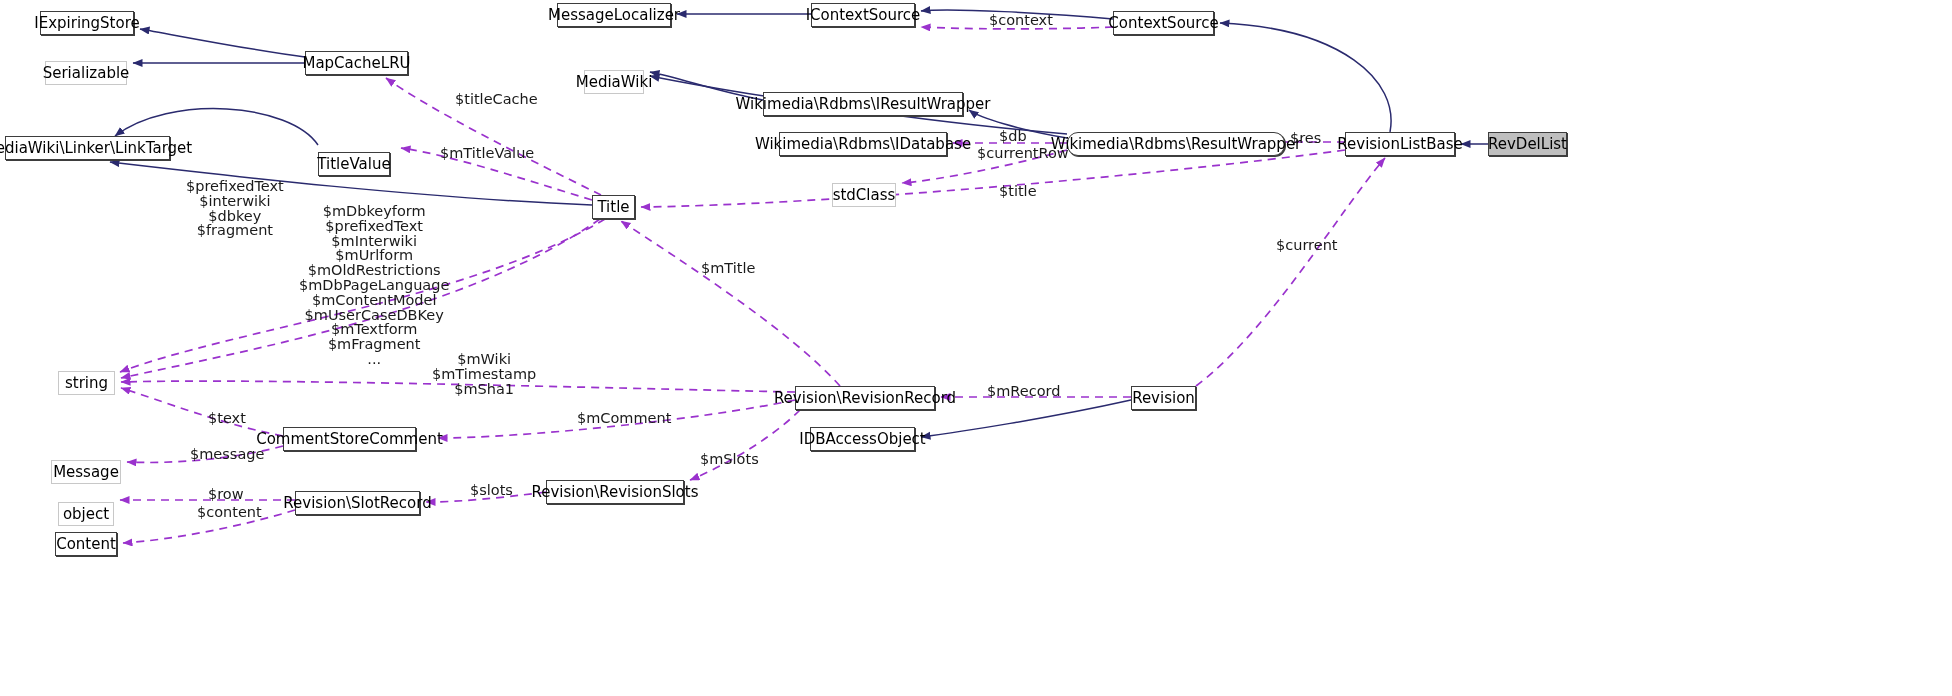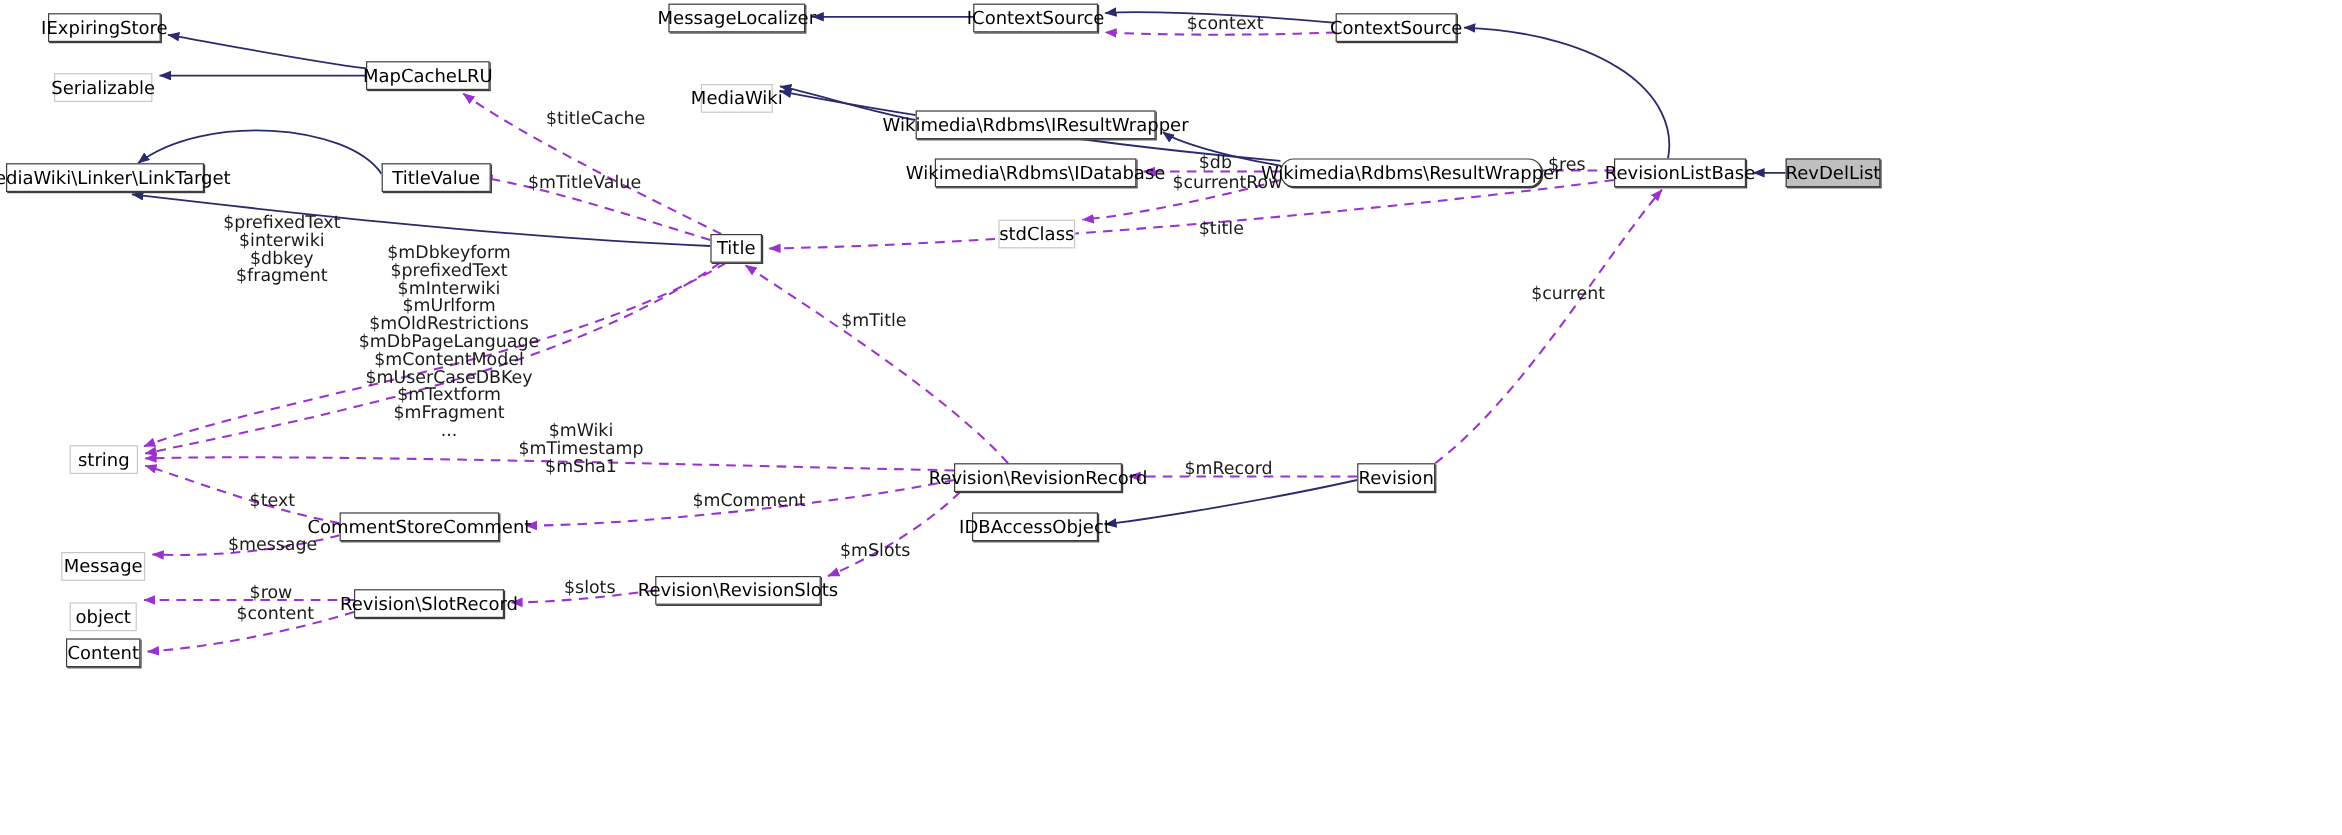--- a/index.html
+++ b/index.html
@@ -108,21 +108,21 @@
         <path d="M 295,510 C 240,527 170,540 123,543" fill="none" stroke="#9a32cd" stroke-width="1.7" stroke-dasharray="8,6" marker-end="url(#arrow-usage)"></path>
         <path d="M 1488,144 L 1461,144" fill="none" stroke="#2a2a6e" stroke-width="1.5" marker-end="url(#arrow-inherit)"></path>
       </g>
   </svg>
 
   <div id="node-group">
       <div class="node solid" style="left: 40px; top: 11px; width: 94px; height: 24px;">IExpiringStore</div>
       <div class="node light" style="left: 45px; top: 51px; width: 82px; height: 24px;">Serializable</div>
       <div class="node solid" style="left: 305px; top: 51px; width: 103px; height: 24px;">MapCacheLRU</div>
       <div class="node solid" style="left: 5px; top: 136px; width: 165px; height: 24px;">MediaWiki\Linker\LinkTarget</div>
-      <div class="node solid" style="left: 318px; top: 136px; width: 91px; height: 24px;">TitleValue</div>
+      <div class="node solid" style="left: 318px; top: 152px; width: 72px; height: 24px;">TitleValue</div>
       <div class="node solid" style="left: 592px; top: 195px; width: 43px; height: 24px;">Title</div>
       <div class="node solid" style="left: 557px; top: 3px; width: 114px; height: 24px;">MessageLocalizer</div>
       <div class="node solid" style="left: 811px; top: 3px; width: 104px; height: 24px;">IContextSource</div>
       <div class="node solid" style="left: 1113px; top: 11px; width: 101px; height: 24px;">ContextSource</div>
       <div class="node light" style="left: 584px; top: 60px; width: 60px; height: 24px;">MediaWiki</div>
       <div class="node solid" style="left: 763px; top: 92px; width: 200px; height: 24px;">Wikimedia\Rdbms\IResultWrapper</div>
       <div class="node solid" style="left: 779px; top: 132px; width: 168px; height: 24px;">Wikimedia\Rdbms\IDatabase</div>
       <div class="node solid" style="left: 1067px; top: 132px; width: 218px; height: 24px; border-radius: 11px;">Wikimedia\Rdbms\ResultWrapper</div>
       <div class="node light" style="left: 832px; top: 173px; width: 64px; height: 24px;">stdClass</div>
       <div class="node solid" style="left: 1345px; top: 132px; width: 110px; height: 24px;">RevisionListBase</div>

